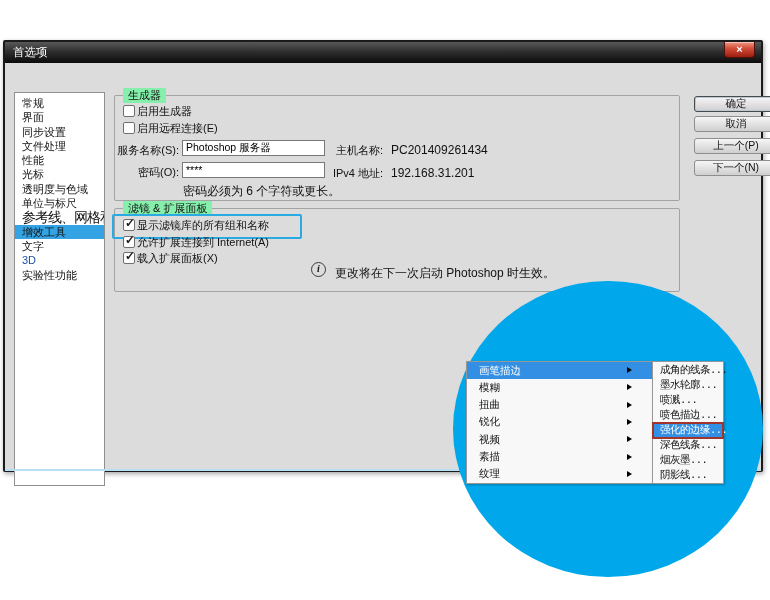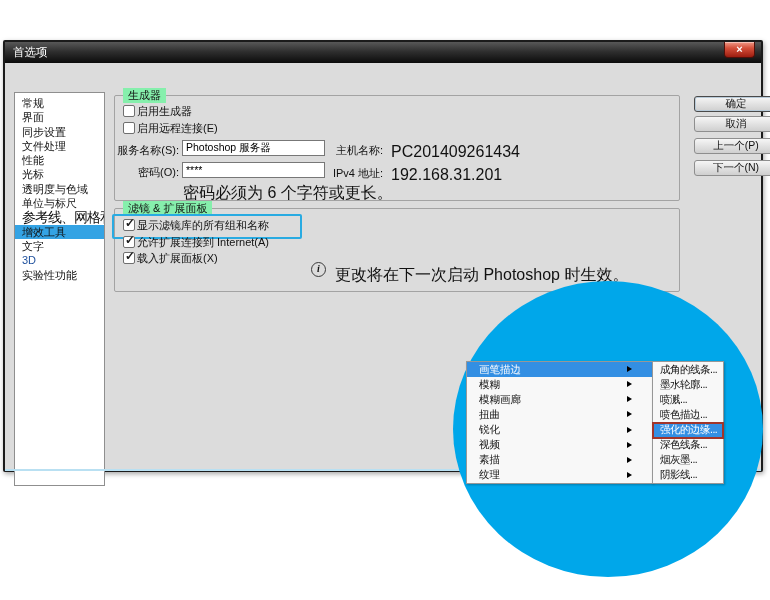--- a/index.html
+++ b/index.html
@@ -46,34 +46,34 @@
 
   .cbrow{position:absolute;display:flex;align-items:center;gap:2px;height:14px;font-size:11px;cursor:pointer;}
   .checkbox{width:12px;height:12px;background:#fff;border:1px solid #6f6f6f;border-radius:2px;
             box-sizing:border-box;position:relative;flex:none;}
   .checkbox .check{position:absolute;left:1px;top:-4px;font-size:12px;font-weight:bold;color:#1c1c1c;}
 
   .field-label{position:absolute;font-size:11px;text-align:right;}
   .field-input{position:absolute;height:16px;box-sizing:border-box;background:#fff;
                border:1px solid #777;font-size:10.5px;padding:0 3px;
                font-family:"Liberation Sans",sans-serif;}
-  .static-text{position:absolute;font-size:16px;white-space:nowrap;}
+  .static-text{position:absolute;font-size:12px;white-space:nowrap;}
 
   .hl-box{position:absolute;left:-3px;top:5px;width:186px;height:21px;border:2px solid #29abe2;
           border-radius:2px;pointer-events:none;}
 
   .info-icon{position:absolute;left:196px;top:53px;width:15px;height:15px;border:1.5px solid #3a3a3a;
              border-radius:50%;box-sizing:border-box;text-align:center;line-height:12px;
              font-family:"Liberation Serif",serif;font-style:italic;font-weight:bold;font-size:10px;}
 
   
   .circle{position:absolute;left:453px;top:281px;width:310px;height:296px;border-radius:50%;
           background:#00a7ea;}
   .menu{position:absolute;background:#f8f8f8;border:1px solid #979797;box-sizing:border-box;
-        display:flex;flex-direction:column;font-size:10.5px;box-shadow:1px 1px 2px rgba(0,0,0,.25);}
+        display:flex;flex-direction:column;font-size:10.5px;box-shadow:1px 1px 2px rgba(0,0,0,.25);font-family:Liberation Mono, monospace;}
   .menu-left{left:466px;top:361px;width:187px;height:123px;}
   .menu-right{left:652px;top:361px;width:72px;height:123px;}
   .mi{flex:1;display:flex;align-items:center;padding-left:12px;position:relative;cursor:pointer;
       white-space:nowrap;}
   .menu-right .mi{padding-left:7px;letter-spacing:-0.5px;}
   .mi .arrow{position:absolute;right:20px;top:50%;margin-top:-3.5px;width:0;height:0;
              border-left:5px solid #000;border-top:3.5px solid transparent;
              border-bottom:3.5px solid transparent;}
   .mi.selected{background:#338fe3;color:#fff;}
   .mi.outlined{background:#338fe3;color:#fff;box-shadow:inset 0 0 0 1px #a2352a,0 0 0 1px #a2352a;}
@@ -173,24 +173,20 @@
   <div class="menu menu-left">
     <div class="mi selected">
         <span>画笔描边</span>
         <span class="arrow"></span>
       </div>
     <div class="mi">
         <span>模糊</span>
         <span class="arrow"></span>
       </div>
     <div class="mi">
-        <span>模糊画廊</span>
-        <span class="arrow"></span>
-      </div>
-    <div class="mi">
         <span>扭曲</span>
         <span class="arrow"></span>
       </div>
     <div class="mi">
         <span>锐化</span>
         <span class="arrow"></span>
       </div>
     <div class="mi">
         <span>视频</span>
         <span class="arrow"></span>

